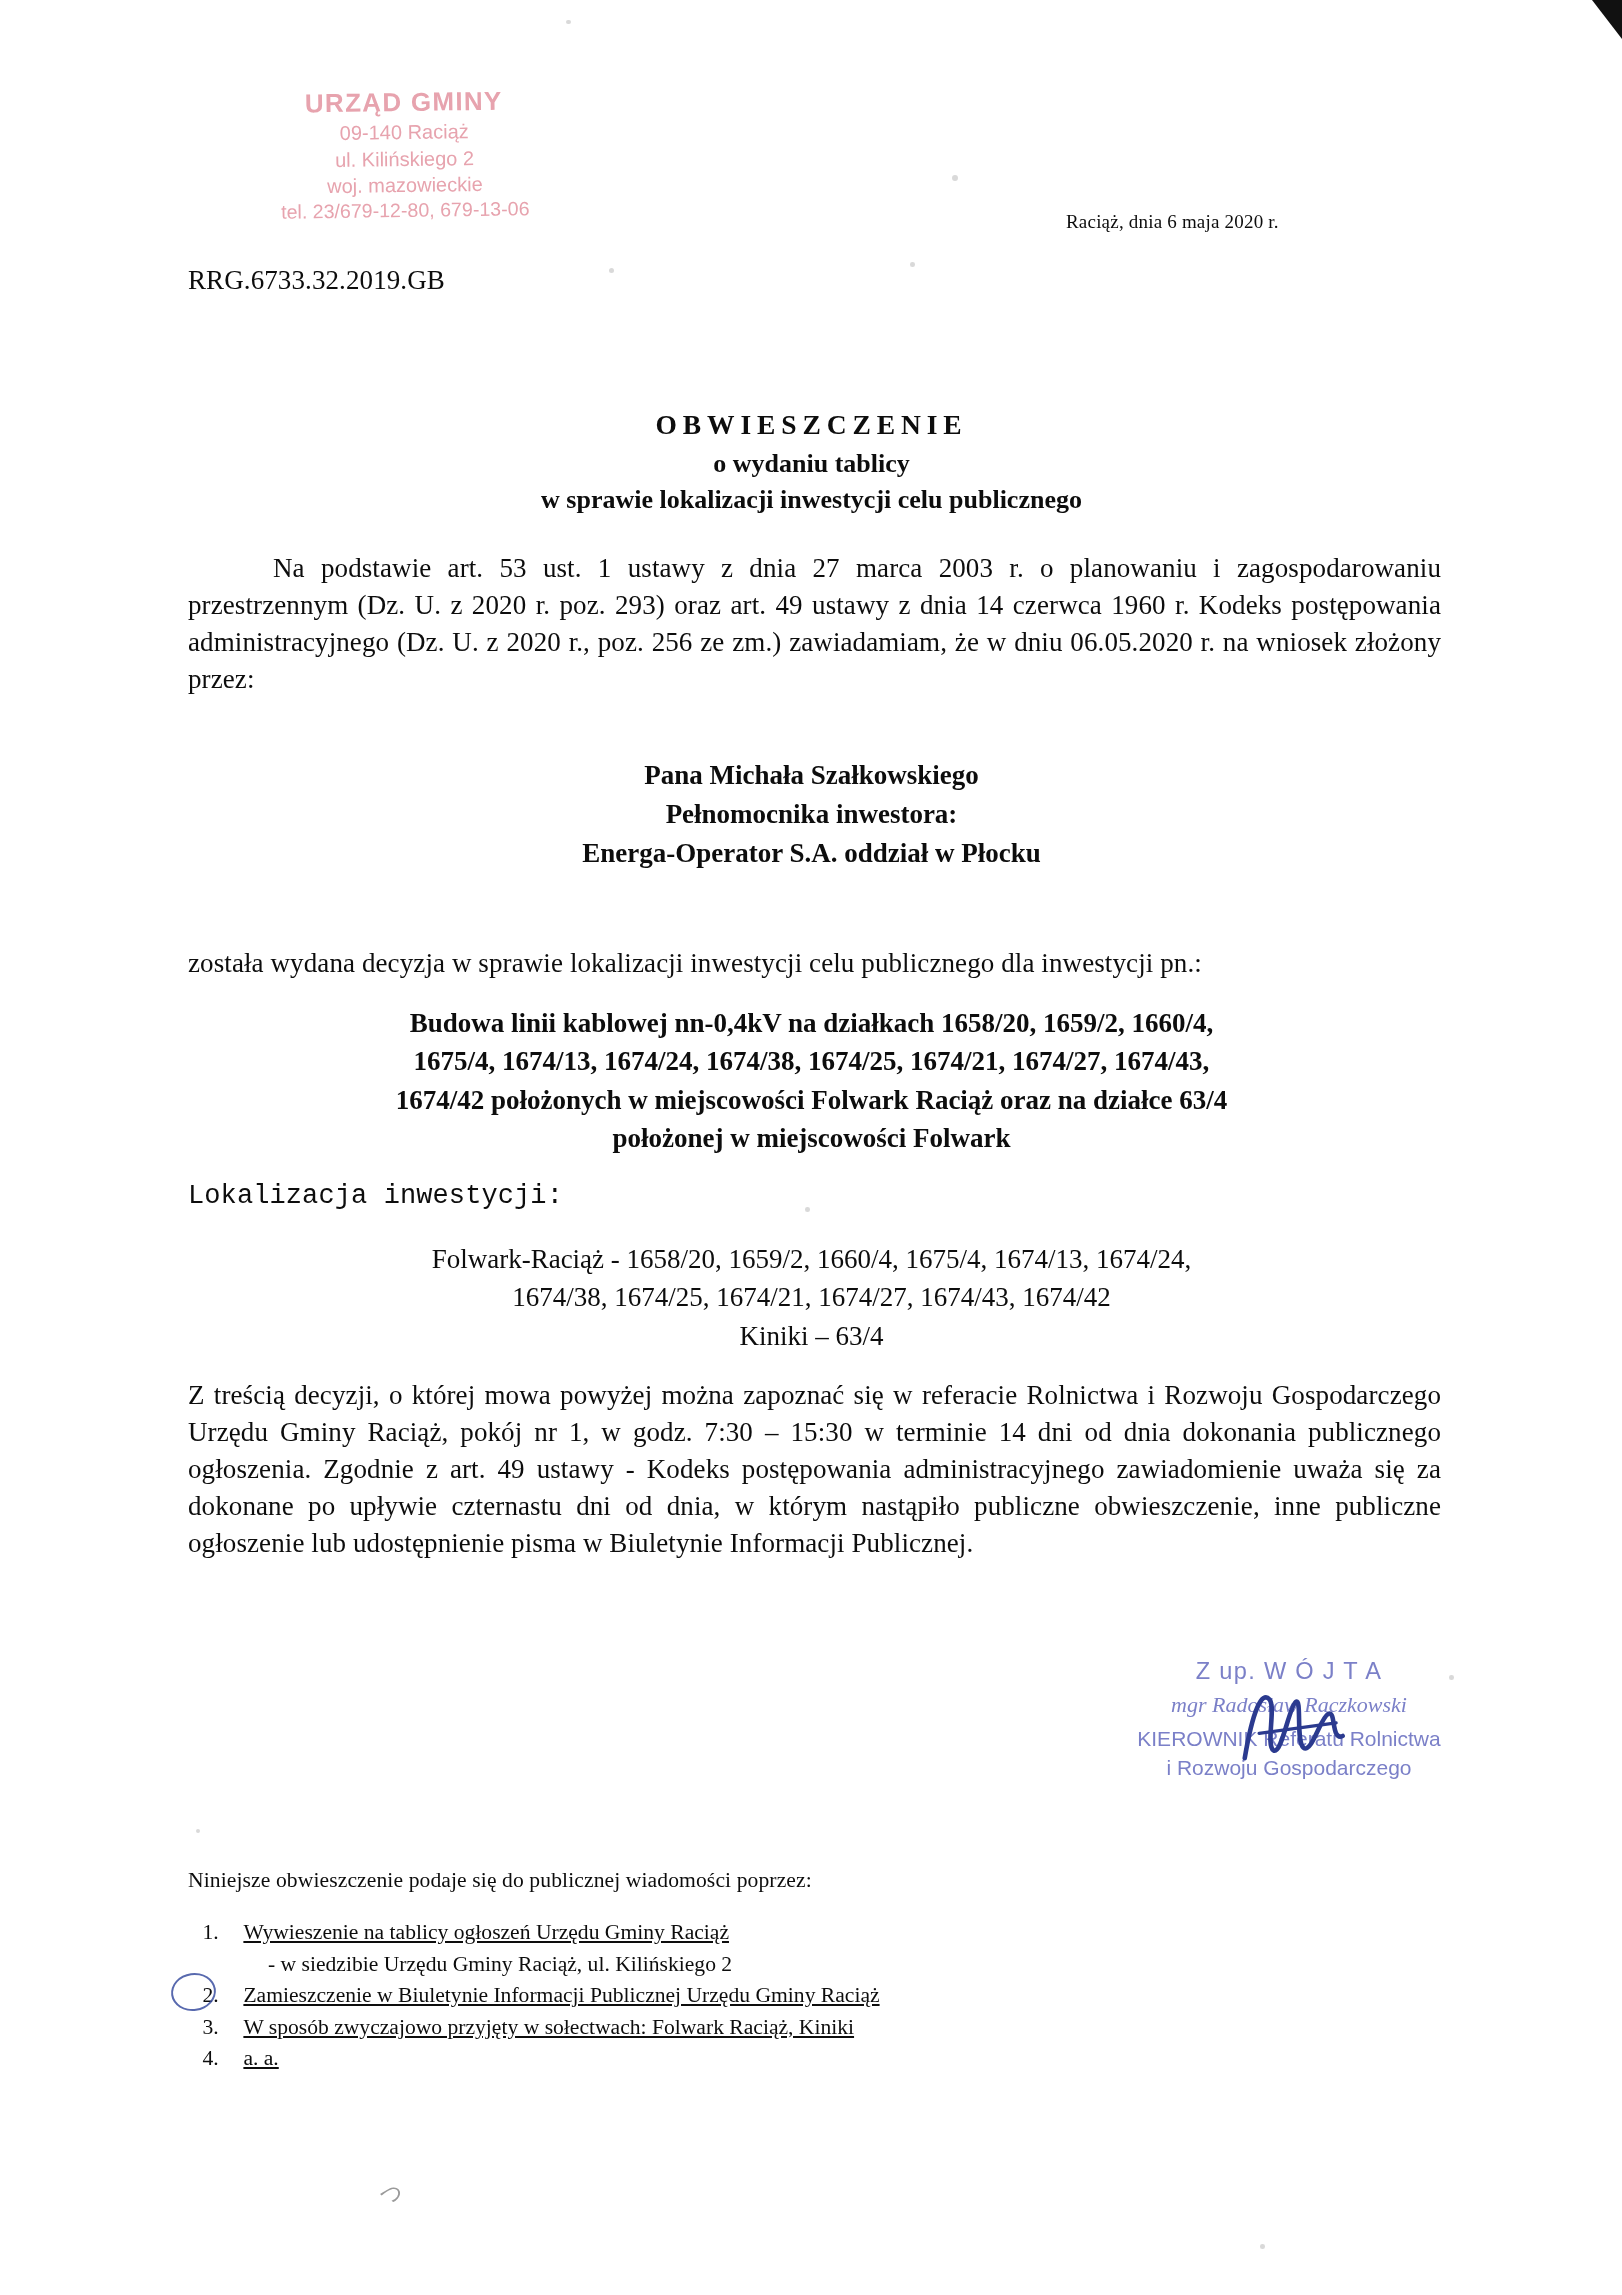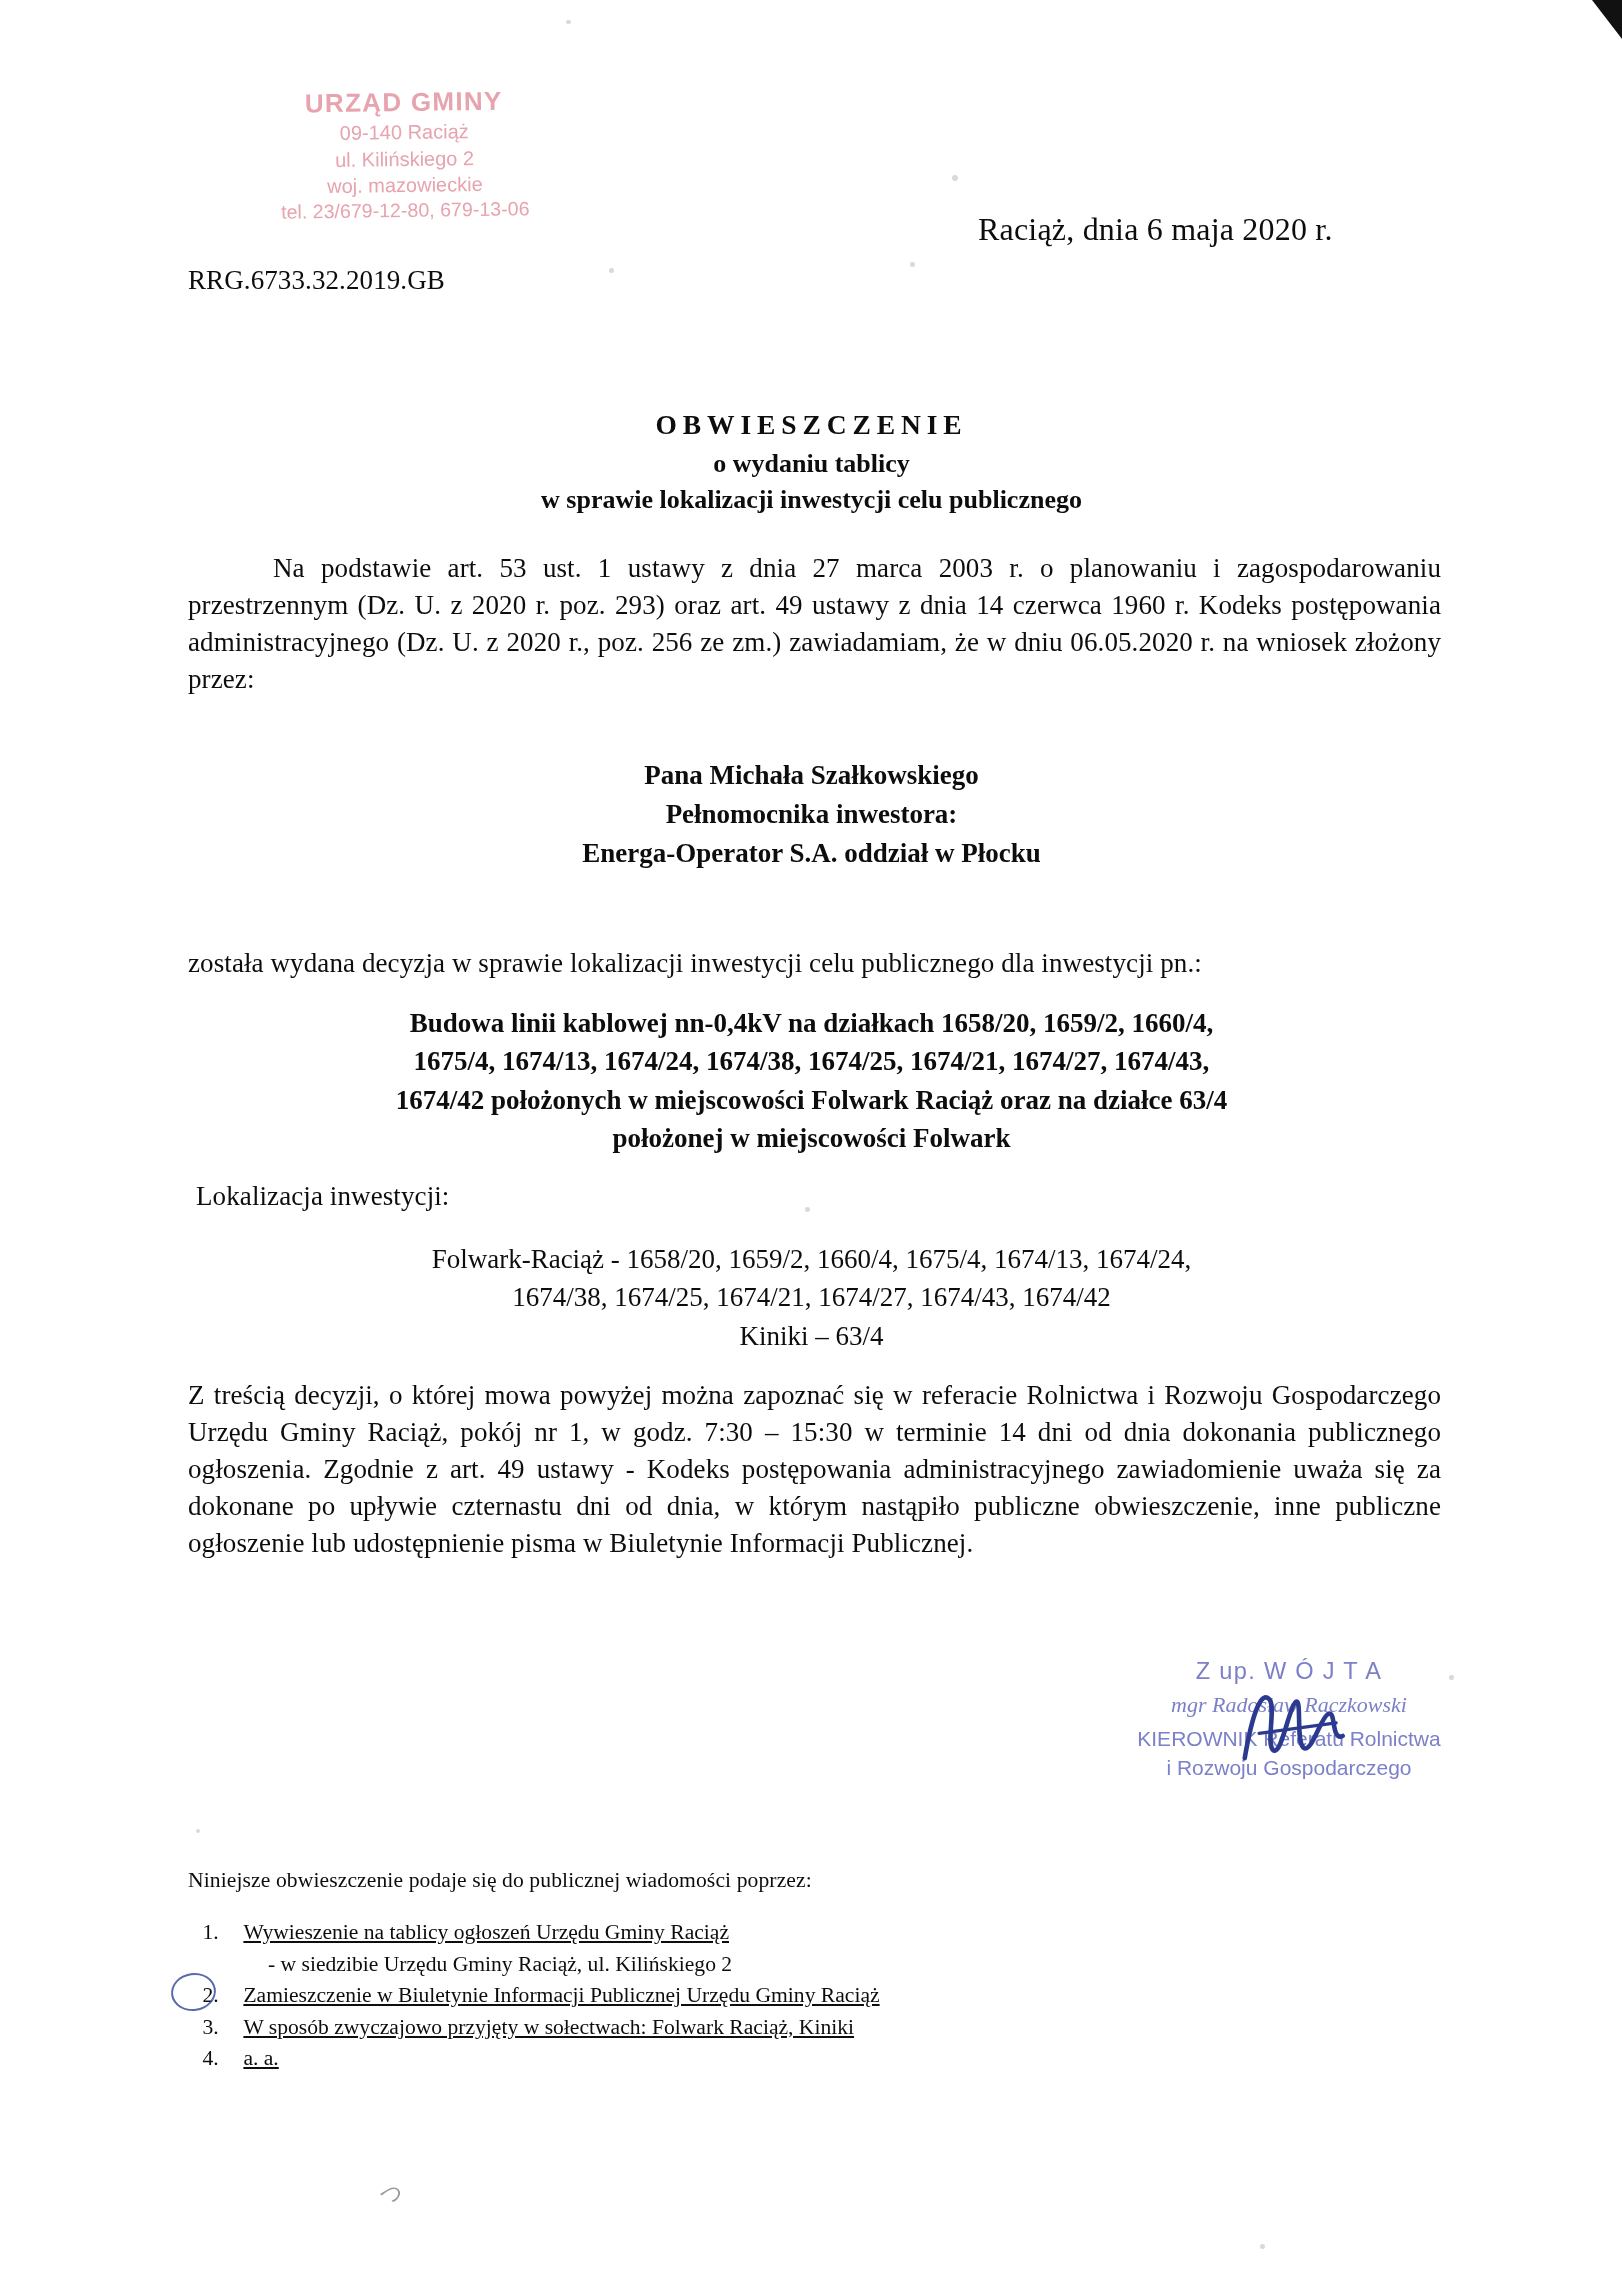--- a/index.html
+++ b/index.html
@@ -56,23 +56,23 @@
     letter-spacing: 1.3px;
   }
   .stamp .s2 { font-size: 20px; }
   .stamp .s3 { font-size: 20px; }
   .stamp .s4 { font-size: 20px; }
   .stamp .s5 { font-size: 19.6px; }
 
   
   .place-date {
     position: absolute;
-    left: 978px;
+    left: 1066px;
     top: 211px;
-    font-size: 32px;
+    font-size: 19px;
     letter-spacing: 0.2px;
     text-align: right;
   }
   .ref-no {
     position: absolute;
     left: 188px;
     top: 265px;
     font-size: 27px;
     letter-spacing: 0.1px;
   }
@@ -134,23 +134,24 @@
     position: absolute;
     left: 190px;
     top: 1004px;
     width: 1243px;
     text-align: center;
     font-size: 27px;
     font-weight: 700;
     line-height: 1.42;
   }
   .p-localization {
-    left: 196px;
+    left: 188px;
     top: 1178px;
     width: 1253px;
+    font-family: Liberation Mono, monospace;
   }
   .localization-list {
     position: absolute;
     left: 190px;
     top: 1240px;
     width: 1243px;
     text-align: center;
     font-size: 27px;
     font-weight: 400;
     line-height: 1.42;

